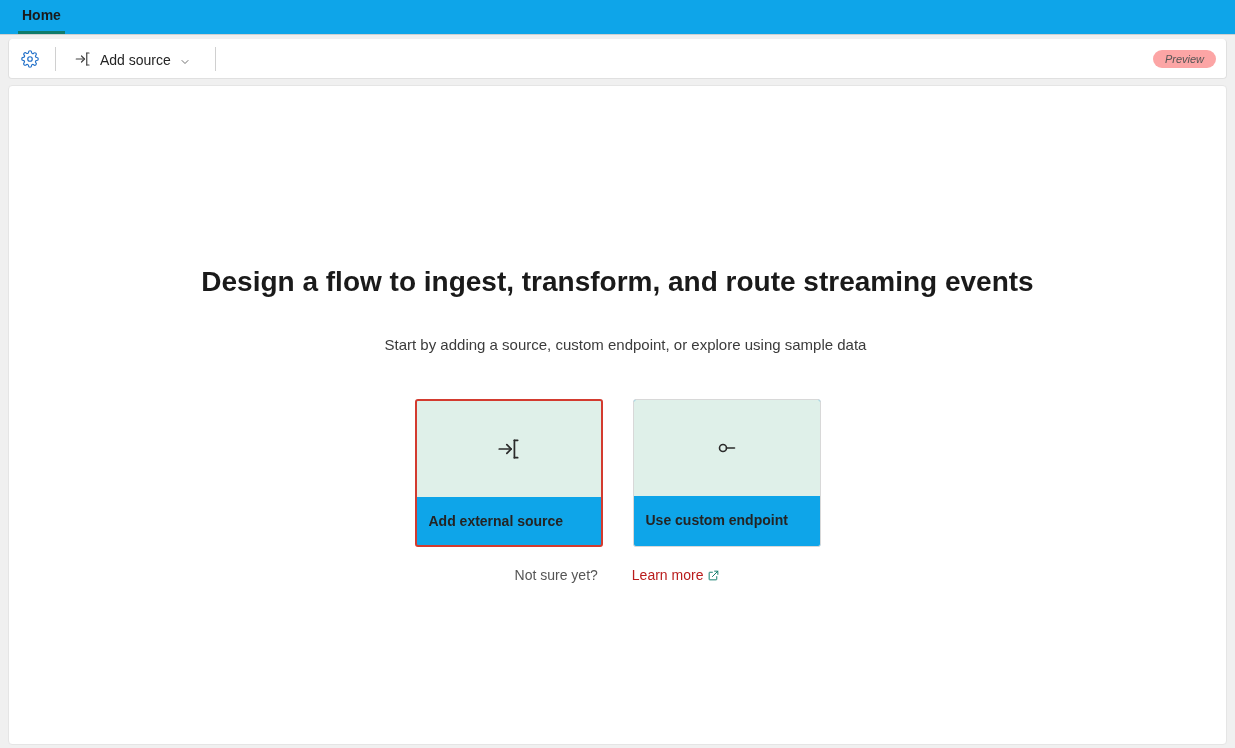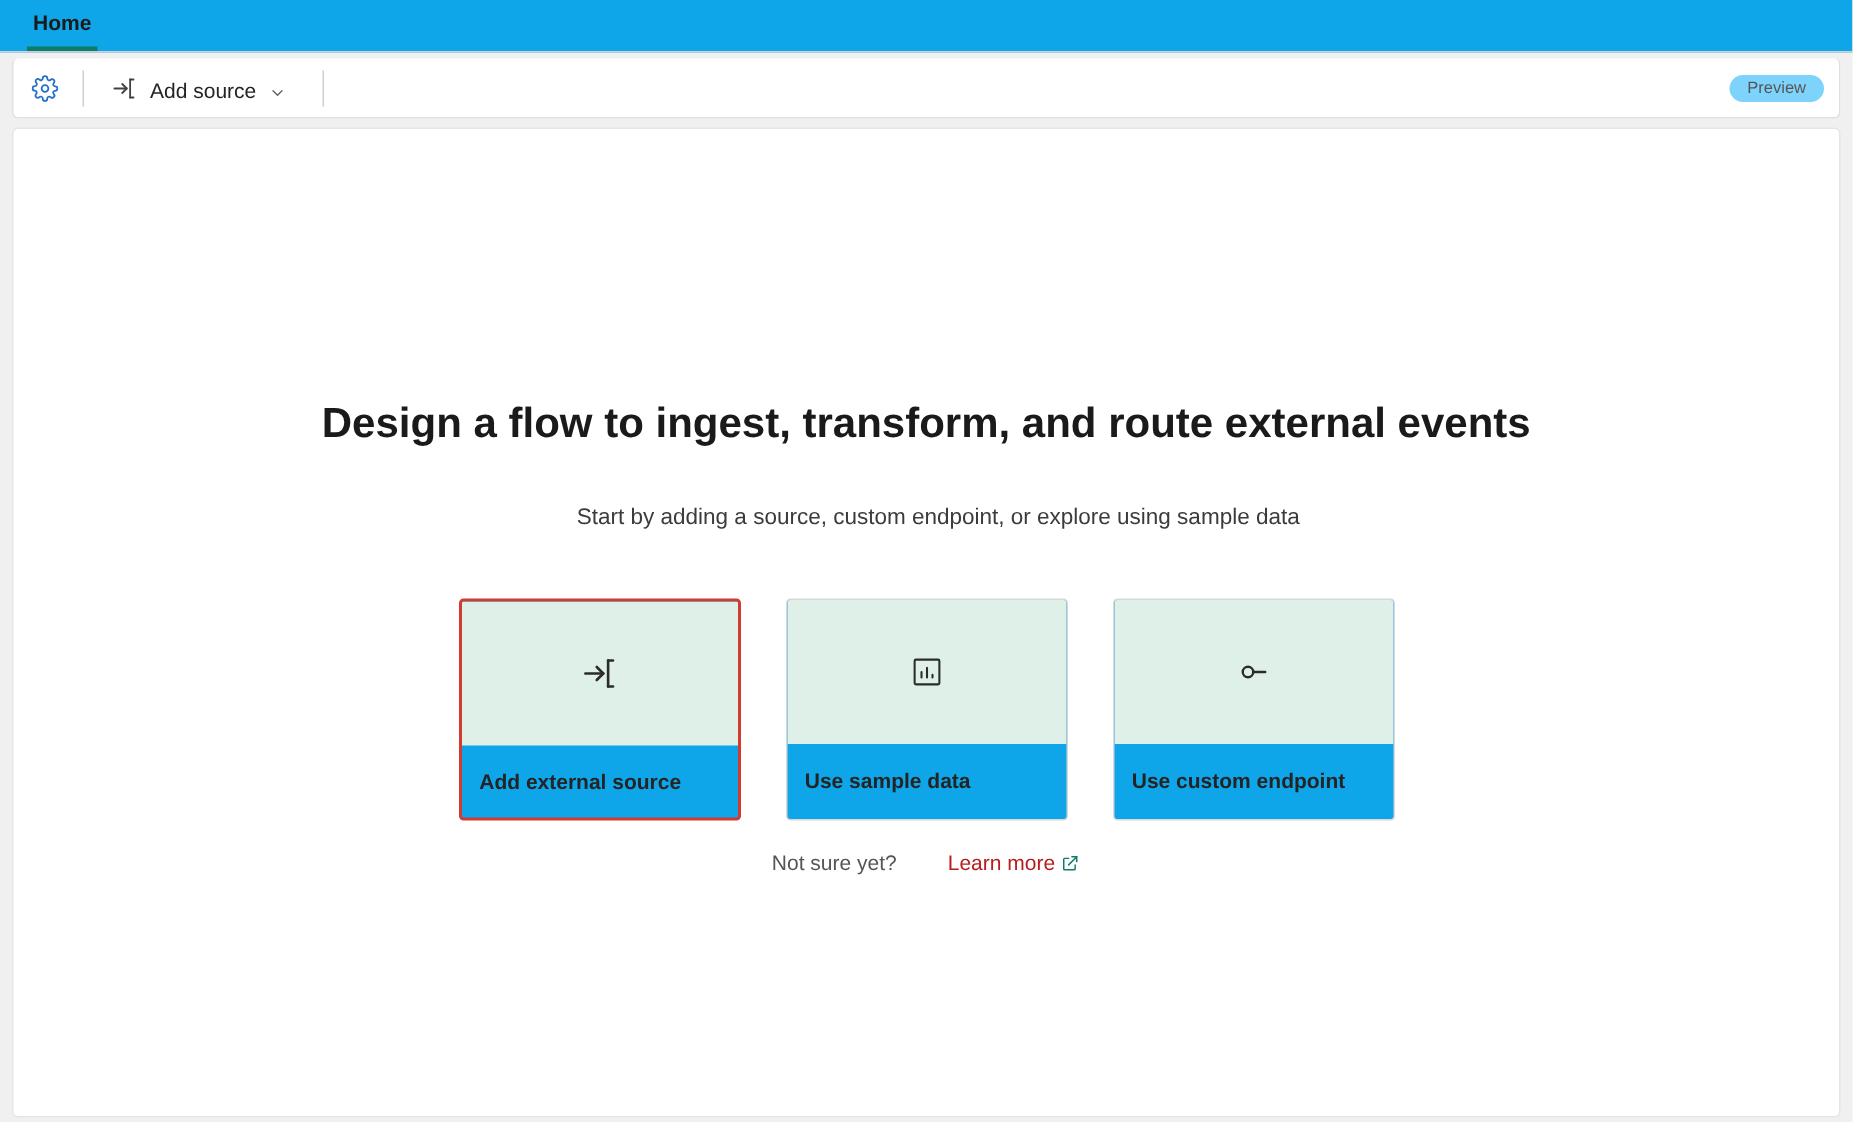--- a/index.html
+++ b/index.html
@@ -78,25 +78,26 @@
       color: #616161;
     }
     .toolbar .divider2 {
       width: 1px;
       height: 24px;
       background: #d0d0d0;
       margin: 0 10px 0 18px;
     }
     .preview-badge {
       margin-left: auto;
-      background: #7dd3fc;
+      background: #fca5a5;
       color: #555;
       font-size: 11px;
       padding: 3px 12px;
       border-radius: 10px;
+      font-style: italic;
     }
     .canvas {
       background: #ffffff;
       margin: 6px 8px 8px 8px;
       border: 1px solid #e5e5e5;
       border-radius: 4px;
       height: 660px;
       display: flex;
       flex-direction: column;
       align-items: center;
@@ -192,53 +193,40 @@
       <svg width="12" height="12" viewBox="0 0 24 24" fill="none" stroke="currentColor" stroke-width="1.8" stroke-linecap="round" stroke-linejoin="round">
         <path d="M6 9l6 6 6-6"></path>
       </svg>
     </span>
   </div>
   <div class="divider2"></div>
   <div class="preview-badge">Preview</div>
 </div>
 
 <div class="canvas">
-  <div class="headline">Design a flow to ingest, transform, and route external events</div>
+  <div class="headline">Design a flow to ingest, transform, and route streaming events</div>
   <div class="subline">Start by adding a source, custom endpoint, or explore using sample data</div>
 
   <div class="cards">
 
     <div class="card highlighted">
       <div class="card-top">
         <span>
           <svg width="26" height="26" viewBox="0 0 24 24" fill="none" stroke="#2b2b2b" stroke-width="1.6" stroke-linecap="round" stroke-linejoin="round">
             <path d="M3 12h11"></path>
             <path d="M10 8l4 4-4 4"></path>
             <path d="M17 4v16"></path>
             <path d="M17 4h3"></path>
             <path d="M17 20h3"></path>
           </svg>
         </span>
       </div>
       <div class="card-label">Add external source</div>
     </div>
 
-    <div class="card">
-      <div class="card-top">
-        <span>
-          <svg width="22" height="22" viewBox="0 0 24 24" fill="none" stroke="#2b2b2b" stroke-width="1.5" stroke-linecap="round" stroke-linejoin="round">
-            <rect x="3" y="3" width="18" height="18" rx="1"></rect>
-            <path d="M8 16v-4"></path>
-            <path d="M12 16v-7"></path>
-            <path d="M16 16v-2"></path>
-          </svg>
-        </span>
-      </div>
-      <div class="card-label">Use sample data</div>
-    </div>
 
     <div class="card">
       <div class="card-top">
         <span>
           <svg width="24" height="24" viewBox="0 0 24 24" fill="none" stroke="#2b2b2b" stroke-width="1.6" stroke-linecap="round" stroke-linejoin="round">
             <circle cx="8" cy="12" r="3.5"></circle>
             <path d="M11.5 12h8"></path>
           </svg>
         </span>
       </div>

